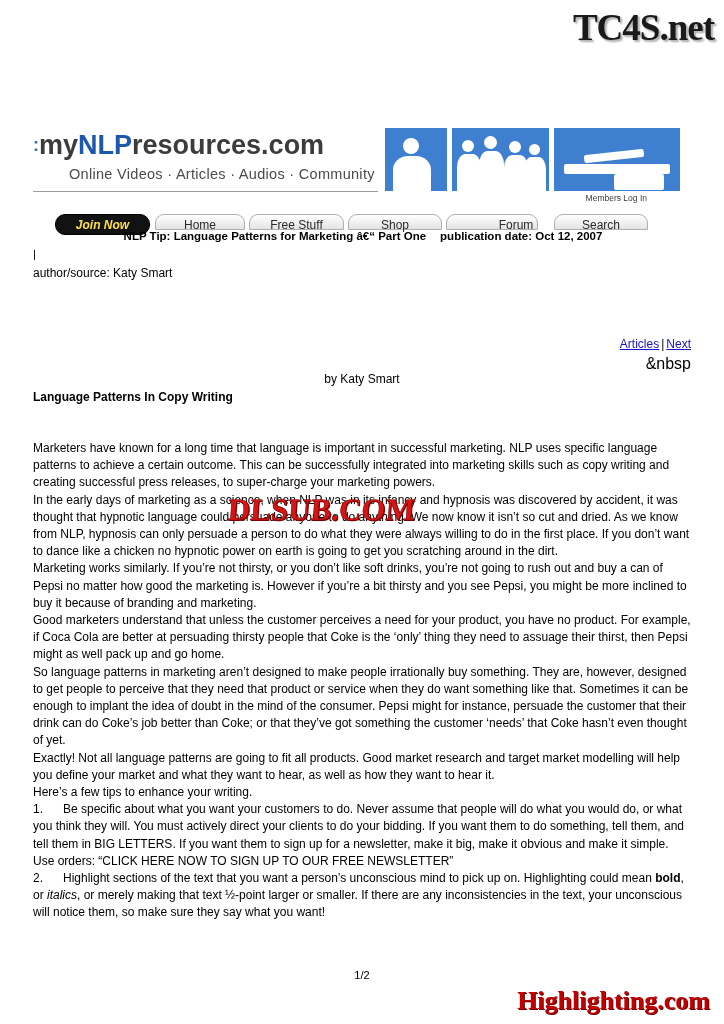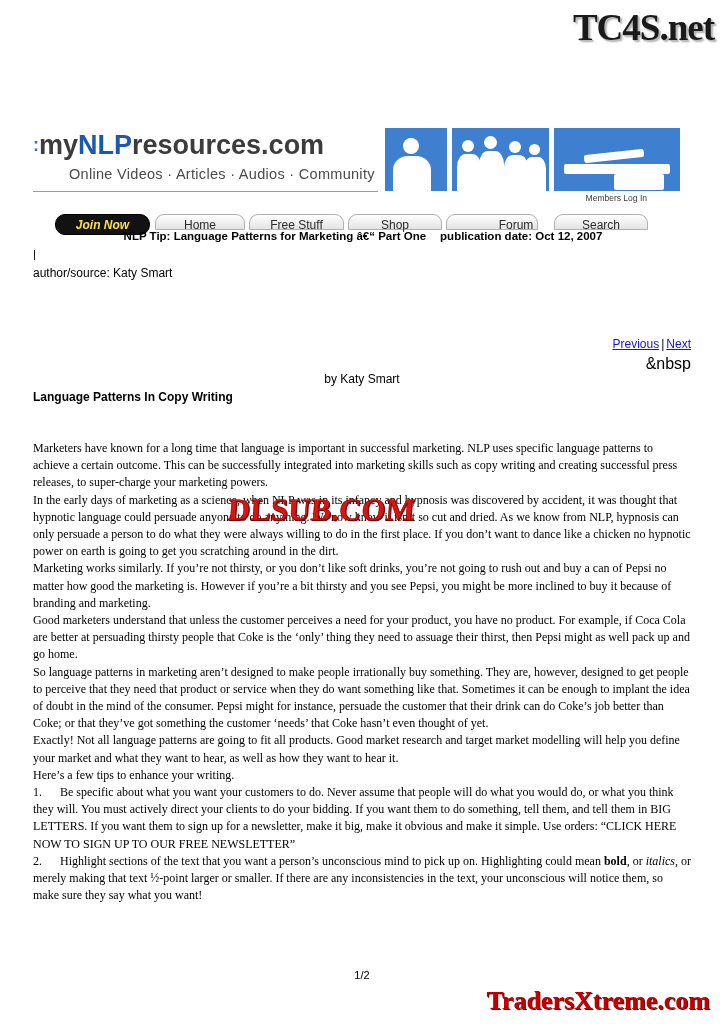--- a/index.html
+++ b/index.html
@@ -214,21 +214,20 @@
     position: absolute;
     left: 33px;
     top: 440px;
     width: 658px;
     font-size: 12px;
     line-height: 17.2px;
     text-align: left;
   }
   .article p {
     margin: 0 0 0 0;
-    font-family: Liberation Serif, serif;
   }
   .article b { font-weight: bold; }
   .article i { font-style: italic; }
 
   
   .dlsub {
     position: absolute;
     left: 228px;
     top: 492px;
     font-family: "Liberation Serif", serif;
@@ -310,21 +309,21 @@
   <div class="tab" style="left:487px;width:94px;margin-left:12px;">Search</div>
 </div>
 
 <div class="doc-title">
   <span>NLP Tip: Language Patterns for Marketing â€“ Part One</span><span class="pubdate">publication date: Oct 12, 2007</span>
 </div>
 <div class="pipe-line">|</div>
 <div class="author-line">author/source: Katy Smart</div>
 
 <div class="pagenav">
-  <a href="#">Previous</a><span class="sep">|</span><a href="#">Next</a>
+  <a href="#">Articles</a><span class="sep">|</span><a href="#">Next</a>
 </div>
 <div class="nbsp-line">&amp;nbsp</div>
 
 <div class="byline">by Katy Smart</div>
 <div class="subhead">Language Patterns In Copy Writing</div>
 
 <div class="article">
   <p>Marketers have known for a long time that language is important in successful marketing. NLP uses specific language patterns to achieve a certain outcome. This can be successfully integrated into marketing skills such as copy writing and creating successful press releases, to super-charge your marketing powers.</p>
   <p>In the early days of marketing as a science, when NLP was in its infancy and hypnosis was discovered by accident, it was thought that hypnotic language could persuade anyone to do anything. We now know it isn’t so cut and dried. As we know from NLP, hypnosis can only persuade a person to do what they were always willing to do in the first place. If you don’t want to dance like a chicken no hypnotic power on earth is going to get you scratching around in the dirt.</p>
   <p>Marketing works similarly. If you’re not thirsty, or you don’t like soft drinks, you’re not going to rush out and buy a can of Pepsi no matter how good the marketing is. However if you’re a bit thirsty and you see Pepsi, you might be more inclined to buy it because of branding and marketing.</p>
@@ -332,13 +331,13 @@
   <p>So language patterns in marketing aren’t designed to make people irrationally buy something. They are, however, designed to get people to perceive that they need that product or service when they do want something like that. Sometimes it can be enough to implant the idea of doubt in the mind of the consumer. Pepsi might for instance, persuade the customer that their drink can do Coke’s job better than Coke; or that they’ve got something the customer ‘needs’ that Coke hasn’t even thought of yet.</p>
   <p> Exactly! Not all language patterns are going to fit all products. Good market research and target market modelling will help you define your market and what they want to hear, as well as how they want to hear it.</p>
   <p>Here’s a few tips to enhance your writing.</p>
   <p>1.&nbsp;&nbsp;&nbsp;&nbsp;&nbsp;&nbsp;Be specific about what you want your customers to do. Never assume that people will do what you would do, or what you think they will. You must actively direct your clients to do your bidding. If you want them to do something, tell them, and tell them in BIG LETTERS. If you want them to sign up for a newsletter, make it big, make it obvious and make it simple. Use orders: “CLICK HERE NOW TO SIGN UP TO OUR FREE NEWSLETTER”</p>
   <p><span>2.&nbsp;&nbsp;&nbsp;&nbsp;&nbsp;&nbsp;Highlight sections of the text that you want a person’s unconscious mind to pick up on. Highlighting could mean </span><b>bold</b><span>, or </span><i>italics</i><span>, or merely making that text ½-point larger or smaller. If there are any inconsistencies in the text, your unconscious will notice them, so make sure they say what you want!</span></p>
 </div>
 
 <div class="dlsub">DLSUB.COM</div>
 
 <div class="page-num">1/2</div>
-<div class="tradersxtreme">TradersXtreme.com</div>
+<div class="tradersxtreme">Highlighting.com</div>
 
 </body></html>

